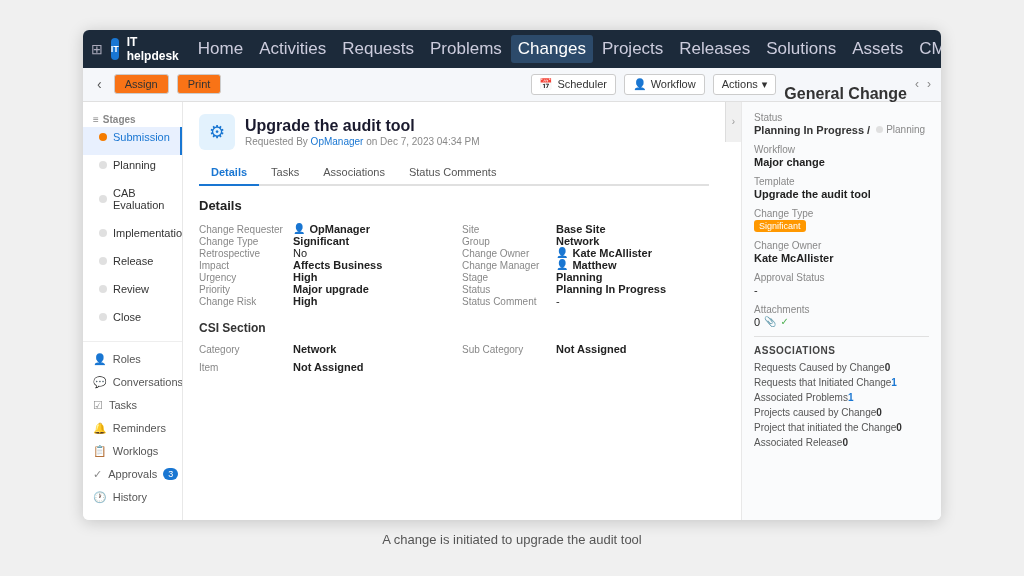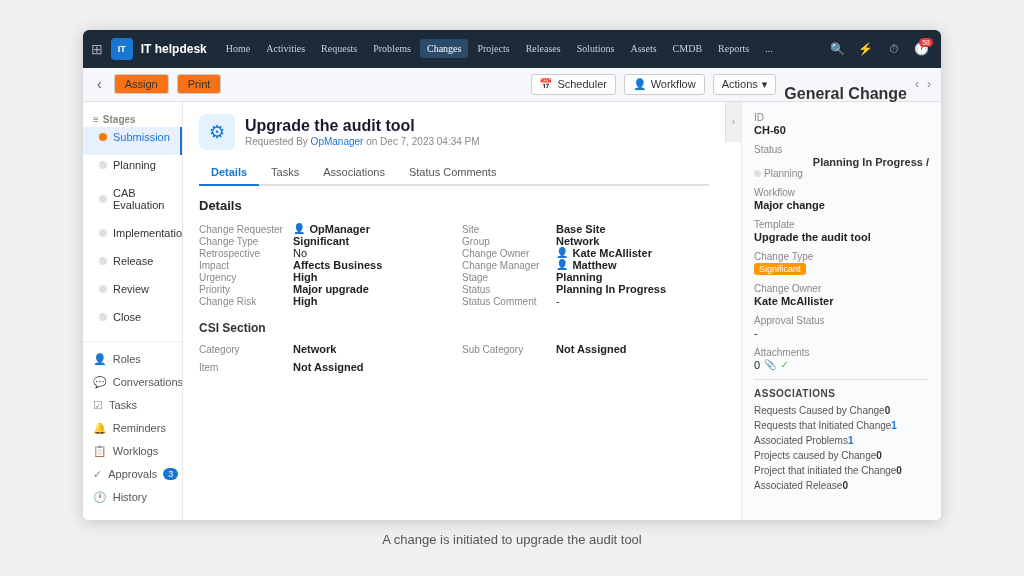--- a/index.html
+++ b/index.html
@@ -39,21 +39,21 @@
     }
     .nav-grid-icon { color: #aab; font-size: 14px; margin-right: 4px; cursor: pointer; }
     .nav-logo {
       width: 22px; height: 22px; background: #1976d2; border-radius: 4px;
       display: flex; align-items: center; justify-content: center;
       color: white; font-size: 10px; font-weight: bold; margin-right: 4px;
     }
     .nav-brand { color: #fff; font-size: 12px; font-weight: 600; margin-right: 8px; }
     .nav-items { display: flex; gap: 2px; flex: 1; }
     .nav-item {
-      color: #ccd; font-size: 10px; padding: 4px 7px; border-radius: 3px; cursor: pointer; font-family: Liberation Serif, serif;
+      color: #ccd; font-size: 17px; padding: 4px 7px; border-radius: 3px; cursor: pointer;
     }
     .nav-item.active { background: #2c4a6a; color: #fff; }
     .nav-icons { display: flex; gap: 6px; align-items: center; }
     .nav-icon-btn {
       width: 22px; height: 22px; border-radius: 50%; background: transparent;
       display: flex; align-items: center; justify-content: center; color: #aab; font-size: 12px; cursor: pointer; position: relative;
     }
     .badge-num {
       position: absolute; top: 0; right: 0;
       background: #e53935; color: #fff; font-size: 7px; border-radius: 6px;
@@ -173,21 +173,21 @@
       border-left: 1px solid #e8e8e8;
       background: #fafbfc;
       overflow-y: auto;
       flex-shrink: 0;
       padding: 10px 12px;
     }
     .right-panel-field { margin-bottom: 8px; }
     .rp-label { font-size: 10px; color: #888; margin-bottom: 1px; }
     .rp-value { font-size: 11px; color: #222; font-weight: 600; }
     .rp-value.normal { font-weight: 400; }
-    .rp-status { display: flex; flex-direction: column; gap: 0; text-align: right; }
+    .rp-status { display: flex; flex-direction: row; gap: 6px; }
     .rp-status-primary { font-size: 11px; color: #333; font-weight: 600; }
     .rp-status-secondary { font-size: 10px; color: #888; display: flex; align-items: center; gap: 3px; }
     .planning-dot { width: 7px; height: 7px; border-radius: 50%; background: #e0e0e0; display: inline-block; }
     .sig-badge { background: #ff9800; color: #fff; font-size: 9px; border-radius: 3px; padding: 1px 5px; }
     .rp-divider { border: none; border-top: 1px solid #e0e0e0; margin: 8px 0; }
     .assoc-title { font-size: 10px; font-weight: 700; color: #444; letter-spacing: 0.5px; text-transform: uppercase; margin-bottom: 6px; }
     .assoc-row { display: flex; align-items: center; margin-bottom: 4px; }
     .assoc-label { font-size: 10px; color: #555; }
     .assoc-value { font-size: 10px; color: #333; font-weight: 600; }
     .assoc-value.blue { color: #1976d2; }
@@ -455,24 +455,20 @@
               <span class="field-value">Not Assigned</span>
             </div>
           </div>
         </div>
       </div>
 
       <div class="collapse-toggle">›</div>
 
       <div class="right-panel">
         <div class="right-panel-field">
-          <div class="rp-label">ID</div>
-          <div class="rp-value">CH-60</div>
-        </div>
-        <div class="right-panel-field">
           <div class="rp-label">Status</div>
           <div class="rp-status">
             <span class="rp-status-primary">Planning In Progress /</span>
             <span class="rp-status-secondary">
               <span class="planning-dot"></span>
               <span>Planning</span>
             </span>
           </div>
         </div>
         <div class="right-panel-field">

